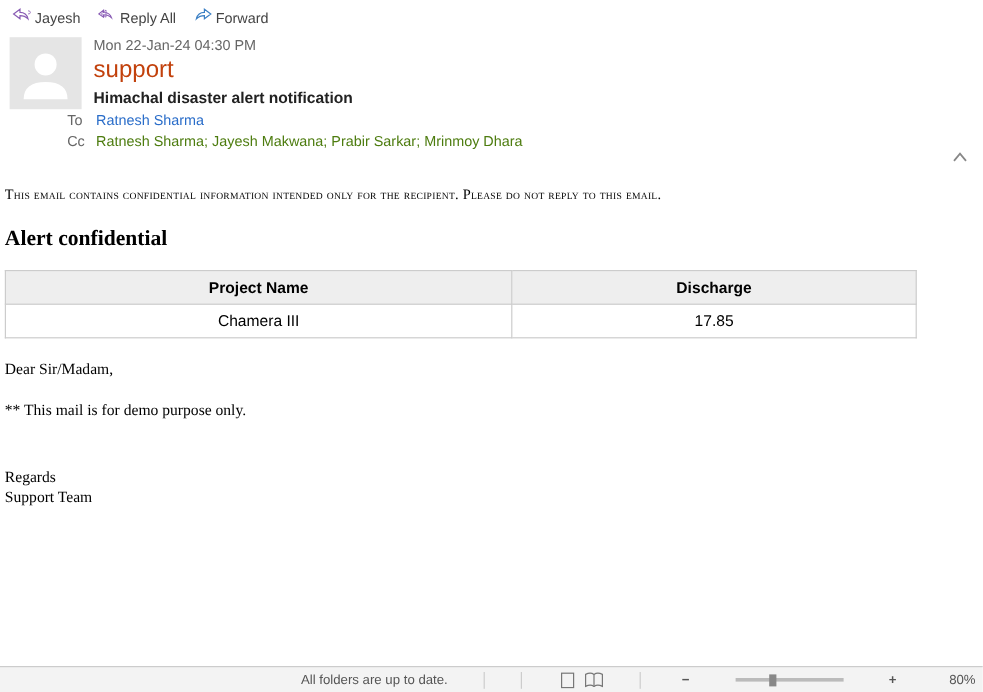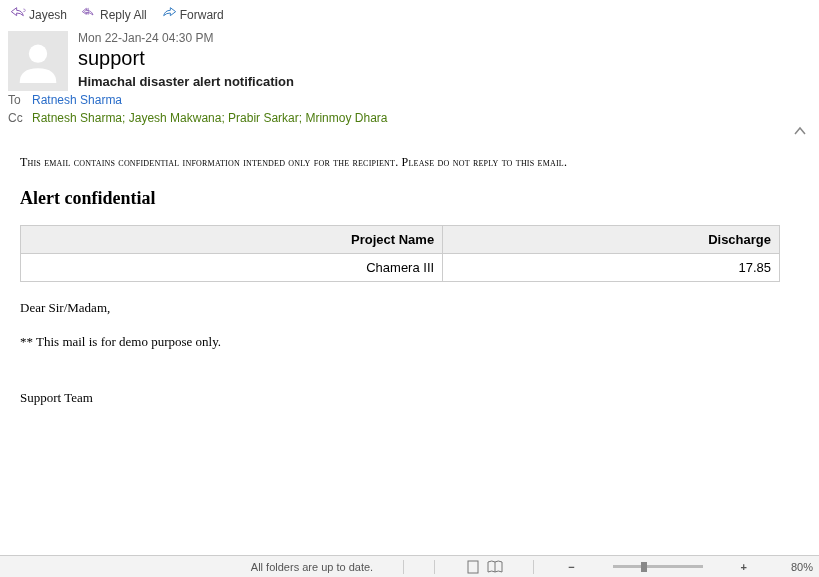--- a/index.html
+++ b/index.html
@@ -44,56 +44,56 @@
       flex-shrink: 0;
     }
     .avatar svg { width: 44px; height: 44px; fill: #fff; }
     .header-info {
       display: flex;
       flex-direction: column;
       gap: 2px;
       flex: 1;
     }
     .timestamp { font-size: 12px; color: #666; }
-    .sender { font-size: 20px; color: #000000; font-weight: 400; }
+    .sender { font-size: 20px; color: #c2410c; font-weight: 400; }
     .subject { font-size: 13px; color: #222; font-weight: 600; margin-top: 2px; }
     .recip-row {
       display: flex;
       padding: 2px 8px;
       font-size: 12px;
       align-items: baseline;
     }
-    .recip-label { width: 24px; color: #666; }
+    .recip-label { width: 24px; color: #666; margin-left: 48px; }
     .recip-link { color: #2a6dc9; }
     .recip-text { color: #4d7c0f; }
     .collapse-caret {
       position: absolute;
       right: 12px;
       top: 124px;
       cursor: pointer;
       color: #888;
     }
     .collapse-caret svg { width: 14px; height: 14px; }
     .body-pane {
-      padding: 28px 20px 10px 20px;
+      padding: 28px 20px 10px 4px;
       font-family: Georgia, "Times New Roman", serif;
       font-size: 13px;
       color: #000;
     }
     .confid { font-variant: small-caps; letter-spacing: 0.2px; font-size: 12px; margin-bottom: 18px; }
     .alert-heading { font-family: Georgia, serif; font-weight: bold; font-size: 18px; margin-bottom: 16px; }
     .tbl {
       width: 760px;
       border-collapse: collapse;
       margin-bottom: 18px;
     }
     .tbl th, .tbl td {
       border: 1px solid #ccc;
       padding: 6px 8px;
-      text-align: right;
+      text-align: center;
       font-family: Arial, sans-serif;
       font-size: 13px;
     }
     .tbl th { background: #eee; font-weight: bold; }
     .salutation { margin-bottom: 18px; }
     .action-line { color: #d00000; font-weight: bold; margin-bottom: 18px; }
     .demo-line { margin-bottom: 40px; }
     .regards-line { }
     .team-line { }
     .statusbar {
@@ -195,20 +195,21 @@
       <th>Discharge</th>
     </tr>
     <tr>
       <td>Chamera III</td>
       <td>17.85</td>
     </tr>
   </tbody>
     </table>
   <div class="salutation">Dear Sir/Madam,</div>
   <div class="demo-line">** This mail is for demo purpose only.</div>
+  <div class="regards-line">Regards</div>
   <div class="team-line">Support Team</div>
 </div>
 
 <div class="statusbar">
   <div class="spacer"></div>
   <span>All folders are up to date.</span>
   <div class="status-sep"></div>
   <div class="status-sep"></div>
   <div class="view-icons">
     <span>

